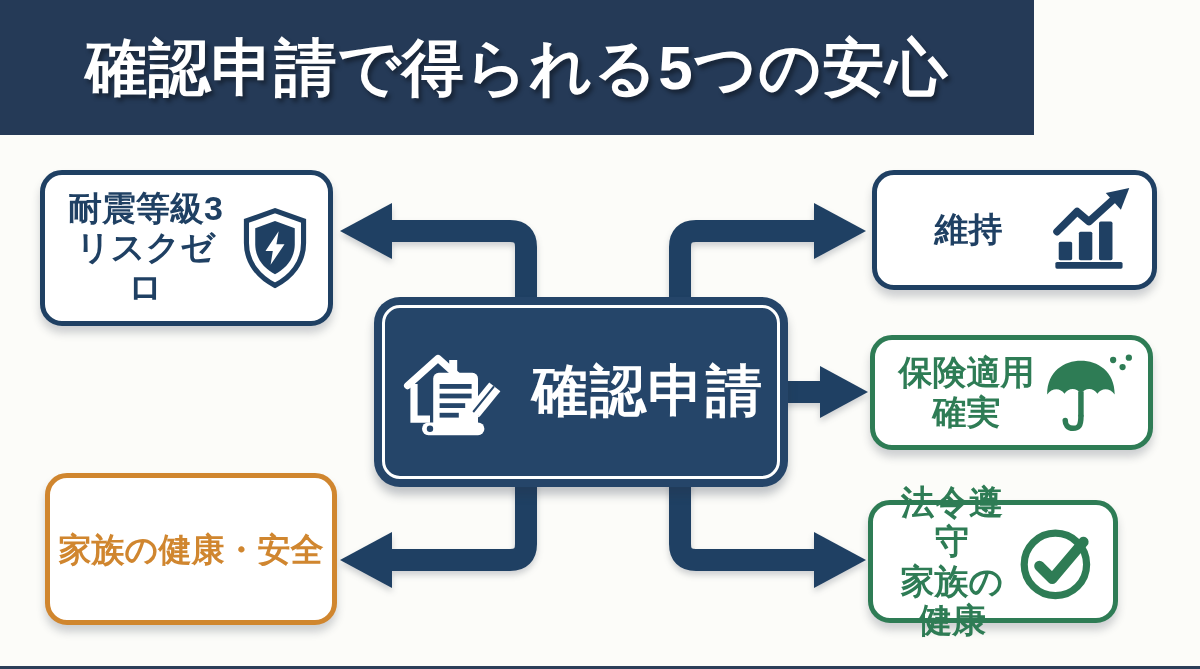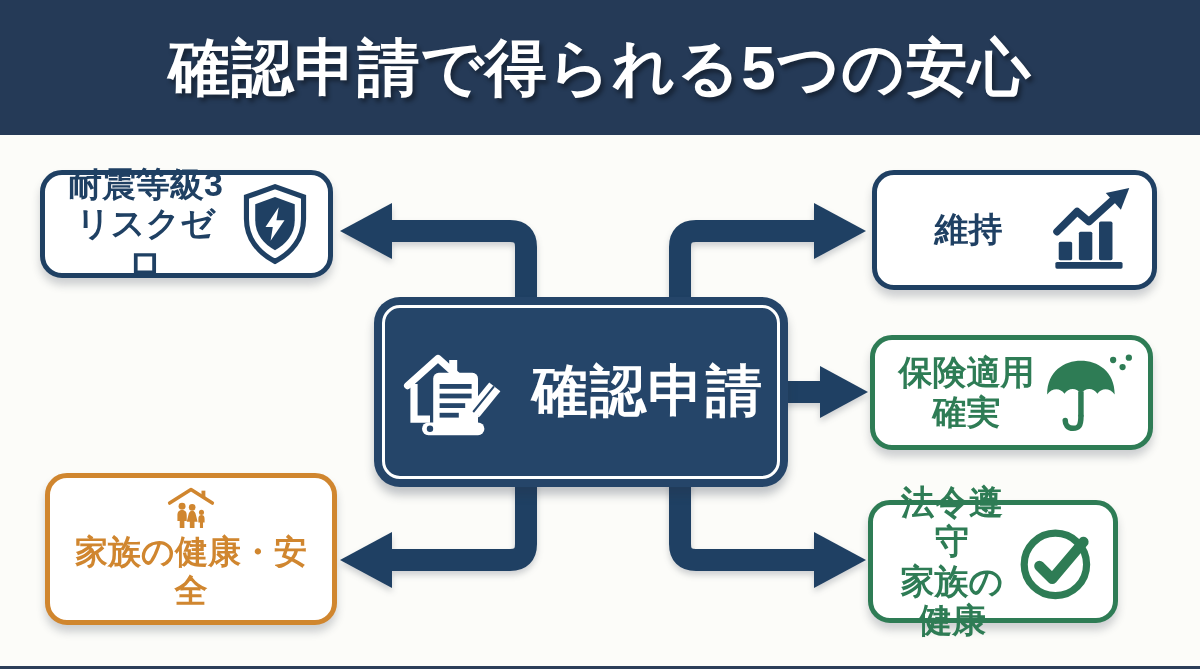--- a/index.html
+++ b/index.html
@@ -1,20 +1,20 @@
 <!DOCTYPE html>
 <html><head>
 <meta charset="utf-8">
 <style>
   html,body{margin:0;padding:0;}
   body{font-family:"Liberation Sans","DejaVu Sans",sans-serif;}
   .canvas{position:relative;width:1200px;height:669px;background:#fcfcf9;overflow:hidden;}
 
   
-  .banner{position:absolute;left:0;top:0;width:1200px;height:135px;background:#253a57;
+  .banner{position:absolute;left:0;top:0;width:1034px;height:135px;background:#253a57;
           display:flex;align-items:center;justify-content:center;}
   .banner h1{margin:0;color:#ffffff;font-size:62px;font-weight:900;letter-spacing:1px;
              text-shadow:3px 4px 4px rgba(0,0,0,.38);}
 
   
   .arrows{position:absolute;left:0;top:0;z-index:1;
           filter:drop-shadow(0 4px 3px rgba(40,50,70,.22));}
   .arrows path{stroke:#1f4063;stroke-width:22;fill:none;}
   .arrows polygon{fill:#1f4063;}
 
@@ -22,24 +22,24 @@
   .card{position:absolute;box-sizing:border-box;background:#ffffff;border:5px solid #1f4063;
         border-radius:22px;box-shadow:0 7px 9px rgba(40,50,70,.22);display:flex;
         align-items:center;z-index:2;padding:0 16px 0 14px;}
   .card .card-text{flex:1;text-align:center;font-weight:900;font-size:34px;line-height:1.16;
                    color:#1f4063;display:flex;flex-direction:column;}
   .card.green{border-color:#2e7c55;padding-left:20px;}
   .card.green .card-text{color:#2e7c55;}
   .card.orange{border-color:#d0862f;}
   .card.orange .card-text{color:#d0862f;}
 
-  .card.tl{left:40px;top:170px;width:293px;height:108px;}
+  .card.tl{left:40px;top:170px;width:293px;height:156px;}
   .card.tr{left:872px;top:170px;width:285px;height:120px;}
   .card.mr{left:870px;top:335px;width:283px;height:115px;}
-  .card.bl{left:45px;top:473px;width:292px;height:152px;flex-direction:column;
+  .card.bl{left:45px;top:473px;width:292px;height:152px;flex-direction:row;
            justify-content:center;padding:8px 10px 10px 10px;}
   .card.bl .card-text{flex:0 0 auto;font-size:33px;margin-top:4px;}
   .card.br{left:868px;top:500px;width:250px;height:123px;}
 
   .card-icon{flex:0 0 auto;margin-left:6px;}
 
   
   .center{position:absolute;left:374px;top:297px;width:414px;height:190px;background:#254569;
           border-radius:26px;z-index:2;box-shadow:0 8px 10px rgba(40,50,70,.28);}
   .center-frame{position:absolute;left:8px;top:8px;right:8px;bottom:8px;border:3.5px solid #ffffff;

